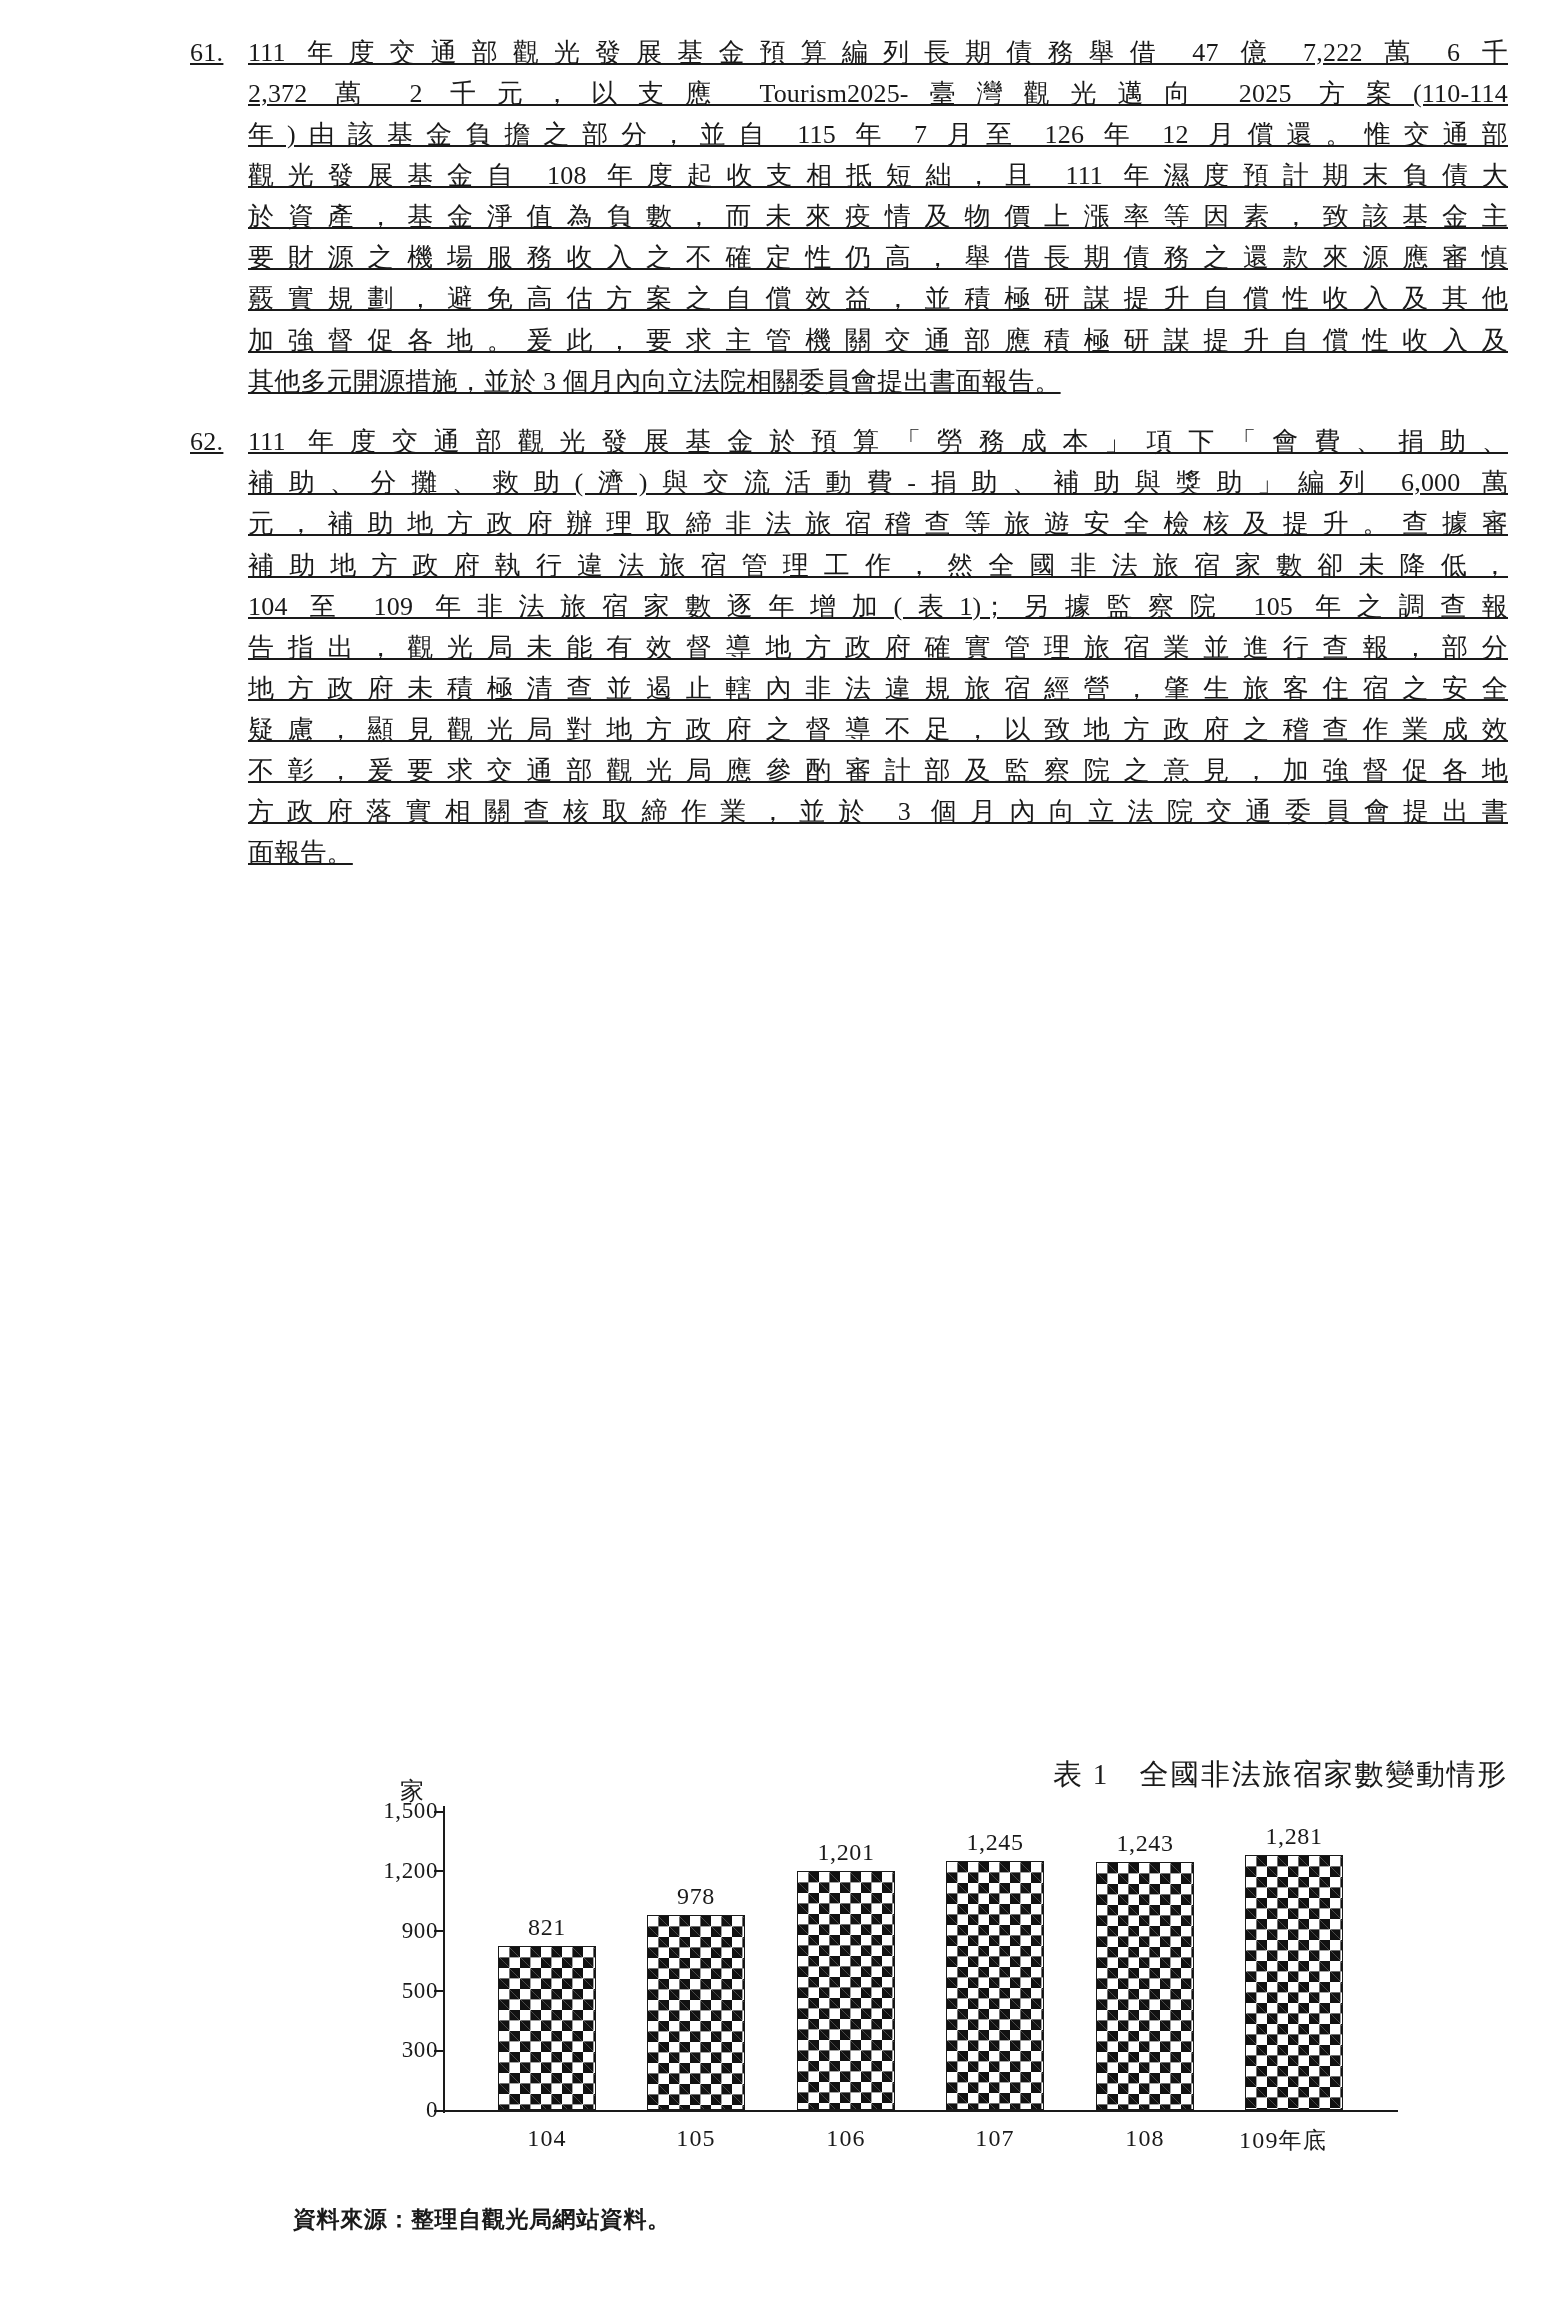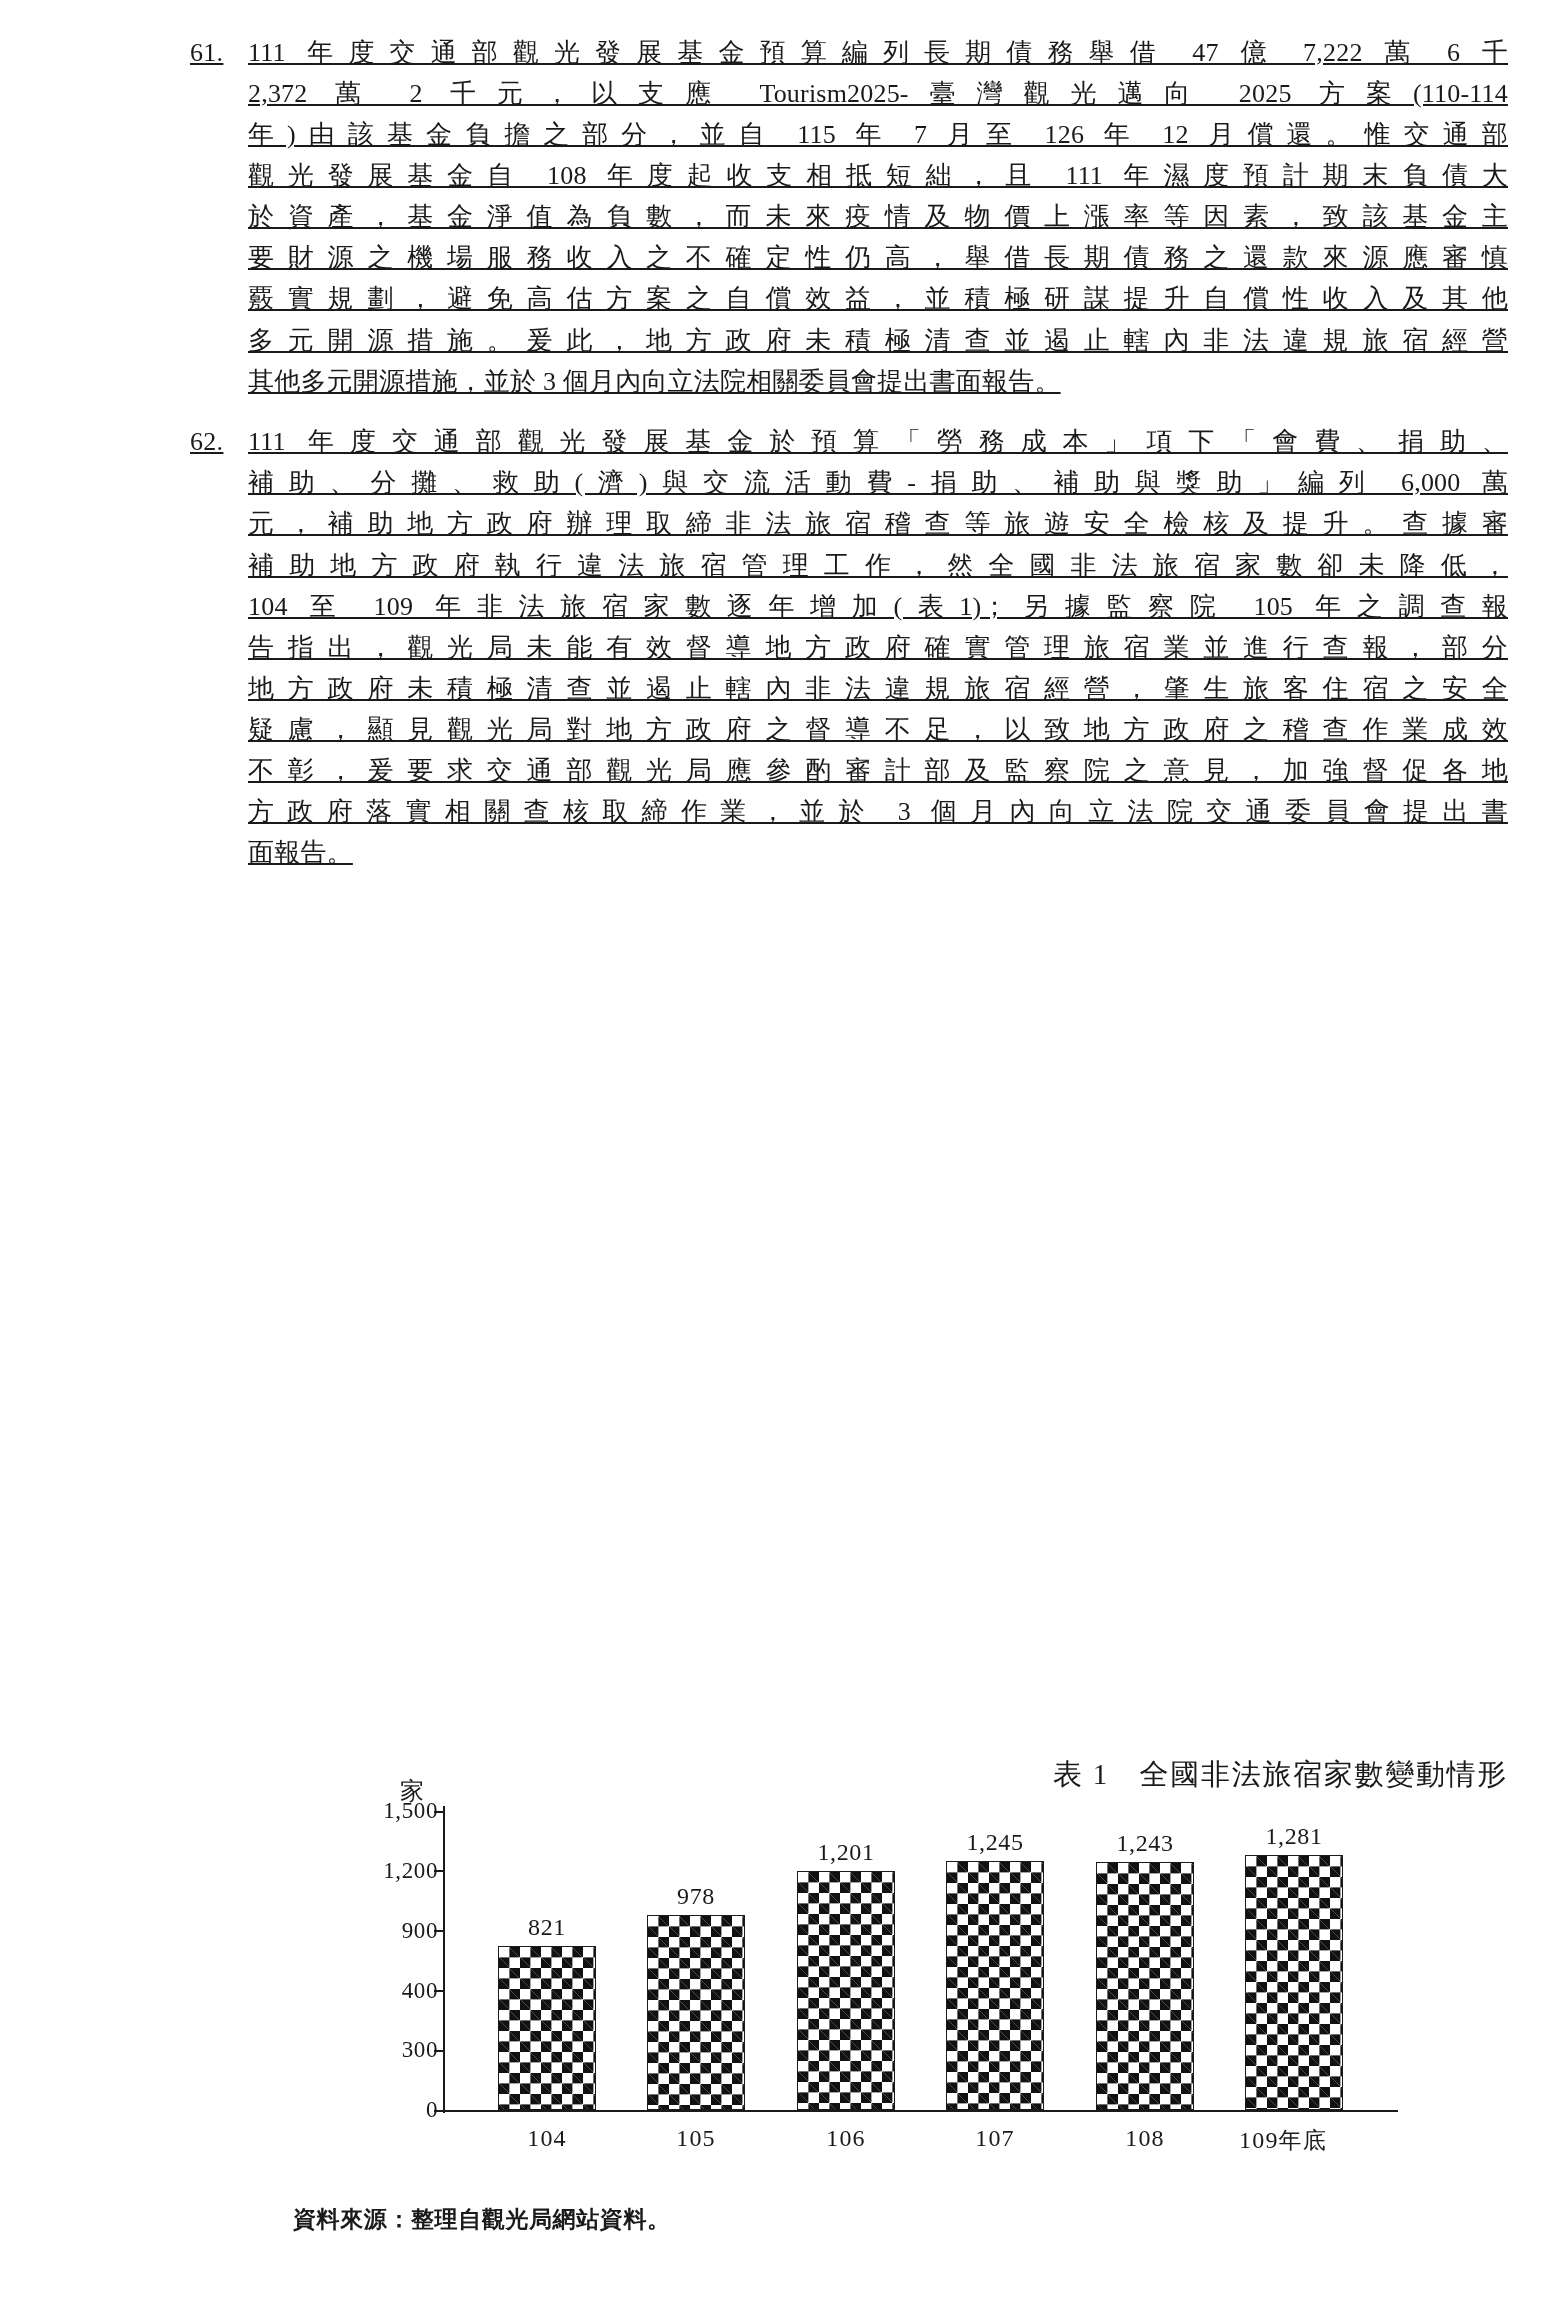--- a/index.html
+++ b/index.html
@@ -193,21 +193,21 @@
     <div class="para p1">
       <div class="para-num">61.</div>
       <div class="para-body">
         <span class="line j">111 年度交通部觀光發展基金預算編列長期債務舉借 47 億 7,222 萬 6 千</span>
         <span class="line j">2,372 萬 2 千元，以支應 Tourism2025-臺灣觀光邁向 2025 方案(110-114</span>
         <span class="line j">年)由該基金負擔之部分，並自 115 年 7 月至 126 年 12 月償還。惟交通部</span>
         <span class="line j">觀光發展基金自 108 年度起收支相抵短絀，且 111 年濕度預計期末負債大</span>
         <span class="line j">於資產，基金淨值為負數，而未來疫情及物價上漲率等因素，致該基金主</span>
         <span class="line j">要財源之機場服務收入之不確定性仍高，舉借長期債務之還款來源應審慎</span>
         <span class="line j">覈實規劃，避免高估方案之自償效益，並積極研謀提升自償性收入及其他</span>
-        <span class="line j">多元開源措施。爰此，地方政府未積極清查並遏止轄內非法違規旅宿經營</span>
+        <span class="line j">加強督促各地。爰此，要求主管機關交通部應積極研謀提升自償性收入及</span>
         <span class="line">其他多元開源措施，並於 3 個月內向立法院相關委員會提出書面報告。</span>
       </div>
     </div>
 
     <div class="para p2">
       <div class="para-num">62.</div>
       <div class="para-body">
         <span class="line j">111 年度交通部觀光發展基金於預算「勞務成本」項下「會費、捐助、</span>
         <span class="line j">補助、分攤、救助(濟)與交流活動費-捐助、補助與獎助」編列 6,000 萬</span>
         <span class="line j">元，補助地方政府辦理取締非法旅宿稽查等旅遊安全檢核及提升。查據審</span>
@@ -227,21 +227,21 @@
   <div class="chart-block">
     <div class="chart-title">表 1　全國非法旅宿家數變動情形</div>
 
     <div class="chart-area">
       <div class="unit-label">家</div>
 
       <div class="y-axis-labels">
         <span style="top:0px">1,500</span>
         <span style="top:60px">1,200</span>
         <span style="top:120px">900</span>
-        <span style="top:180px">400</span>
+        <span style="top:180px">500</span>
         <span style="top:239px">300</span>
         <span style="top:299px">0</span>
       </div>
 
       <div class="axis-v">
         <div class="tick" style="top:4.6px"></div>
         <div class="tick" style="top:64px"></div>
         <div class="tick" style="top:124px"></div>
         <div class="tick" style="top:184px"></div>
         <div class="tick" style="top:244px"></div>

